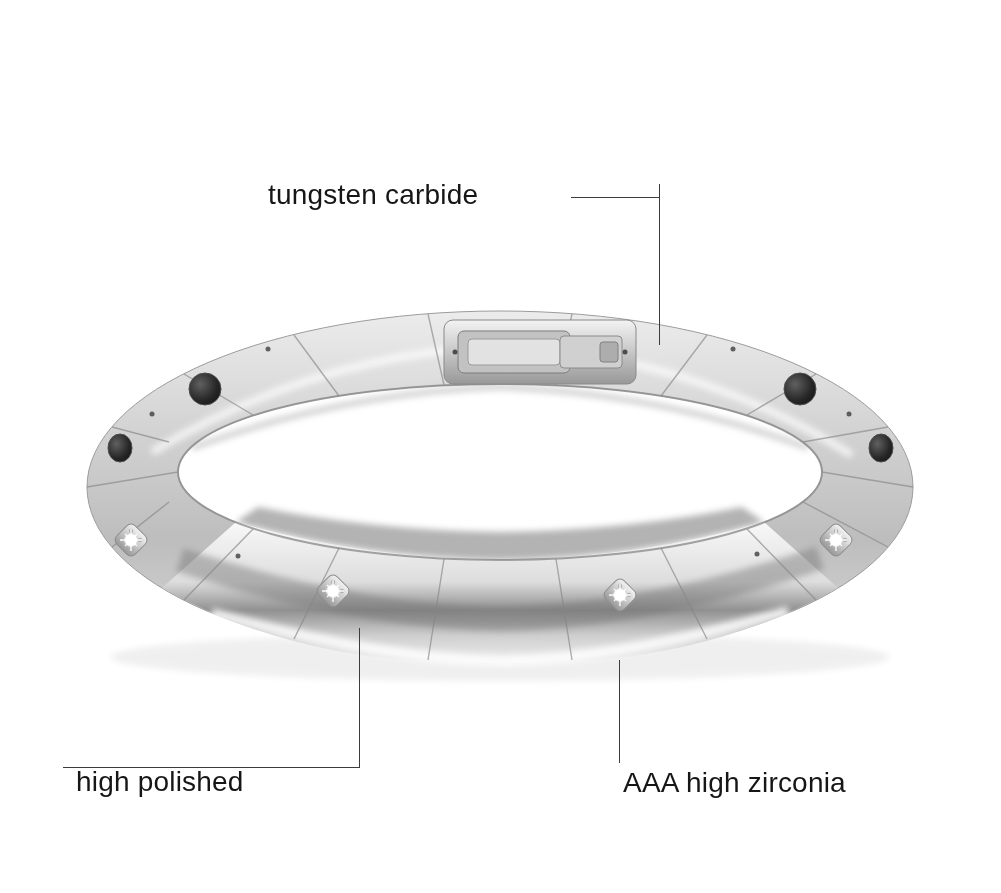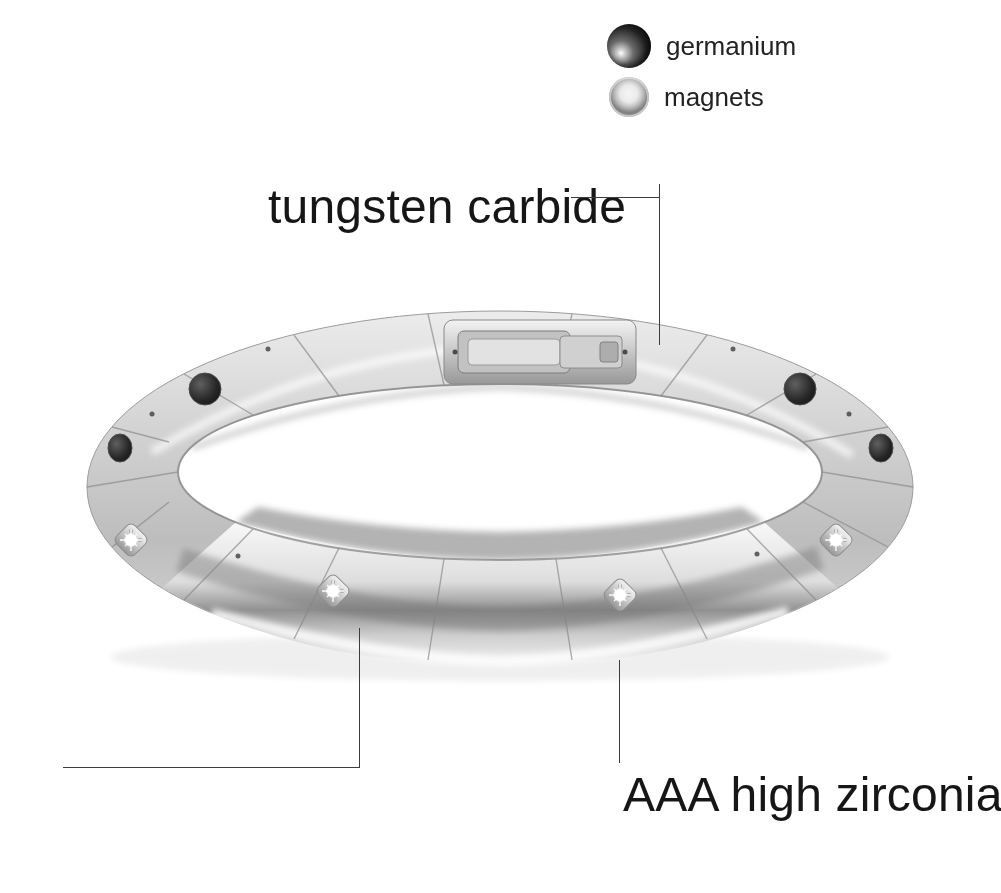--- a/index.html
+++ b/index.html
@@ -23,50 +23,40 @@
     background: radial-gradient(circle at 32% 66%, #ffffff 0%, #cfcfcf 9%, #6a6a6a 30%, #222222 62%, #000000 100%);
     box-shadow: inset -3px -3px 6px rgba(0,0,0,.6);
   }
   .sphere.magnets {
     width: 40px; height: 40px; margin-left: 2px;
     background: radial-gradient(circle at 50% 42%, #f5f5f5 0%, #eaeaea 28%, #c3c3c3 46%, #939393 62%, #c9c9c9 78%, #8a8a8a 100%);
     box-shadow: inset 0 0 0 2px rgba(255,255,255,.5), inset 0 -5px 8px rgba(80,80,80,.45);
   }
 
   
-  .callout { position: absolute; font-size: 48px; color: #161616; white-space: nowrap; letter-spacing: 0.2px; text-align: right; }
+  .callout { position: absolute; font-size: 28px; color: #161616; white-space: nowrap; letter-spacing: 0.2px; text-align: right; }
   .callout.tungsten { left: 268px; top: 179px; }
   .callout.polished { left: 76px; top: 766px; }
   .callout.zirconia { left: 623px; top: 767px; }
 
   
   .cline { position: absolute; background: #3c3c3c; }
   .cline.t-h { left: 571px; top: 197px; width: 88px; height: 1px; }
   .cline.t-v { left: 659px; top: 184px; width: 1px; height: 161px; }
   .cline.hp-v { left: 359px; top: 628px; width: 1px; height: 140px; }
   .cline.hp-h { left: 63px; top: 767px; width: 297px; height: 1px; }
   .cline.az-v { left: 619px; top: 660px; width: 1px; height: 103px; }
 
   .bracelet-svg { position: absolute; left: 0; top: 0; }
 </style>
 </head>
 <body>
 
 <div id="canvas">
 
-  <div class="legend">
-    <div class="legend-row">
-      <span class="sphere germanium"></span>
-      <span class="legend-label">germanium</span>
-    </div>
-    <div class="legend-row">
-      <span class="sphere magnets"></span>
-      <span class="legend-label">magnets</span>
-    </div>
-  </div>
 
   <svg class="bracelet-svg" width="1001" height="893" viewBox="0 0 1001 893" aria-hidden="true">
     <defs>
       <linearGradient id="bandG" x1="0" y1="0" x2="0" y2="1">
         <stop offset="0" stop-color="#ececec"></stop>
         <stop offset="0.35" stop-color="#d2d2d2"></stop>
         <stop offset="0.65" stop-color="#bdbdbd"></stop>
         <stop offset="1" stop-color="#dadada"></stop>
       </linearGradient>
       <linearGradient id="frontG" x1="0" y1="0" x2="0" y2="1">
@@ -159,17 +149,18 @@
       <use href="#zstone" transform="translate(836,540)"></use>
     </g>
   </svg>
 
   <div class="callout tungsten">tungsten carbide</div>
   <div class="cline t-h"></div>
   <div class="cline t-v"></div>
 
   <div class="cline hp-v"></div>
   <div class="cline hp-h"></div>
+  <div class="callout polished">high polished</div>
 
   <div class="cline az-v"></div>
   <div class="callout zirconia">AAA high zirconia</div>
 
 </div>
 
 </body></html>

